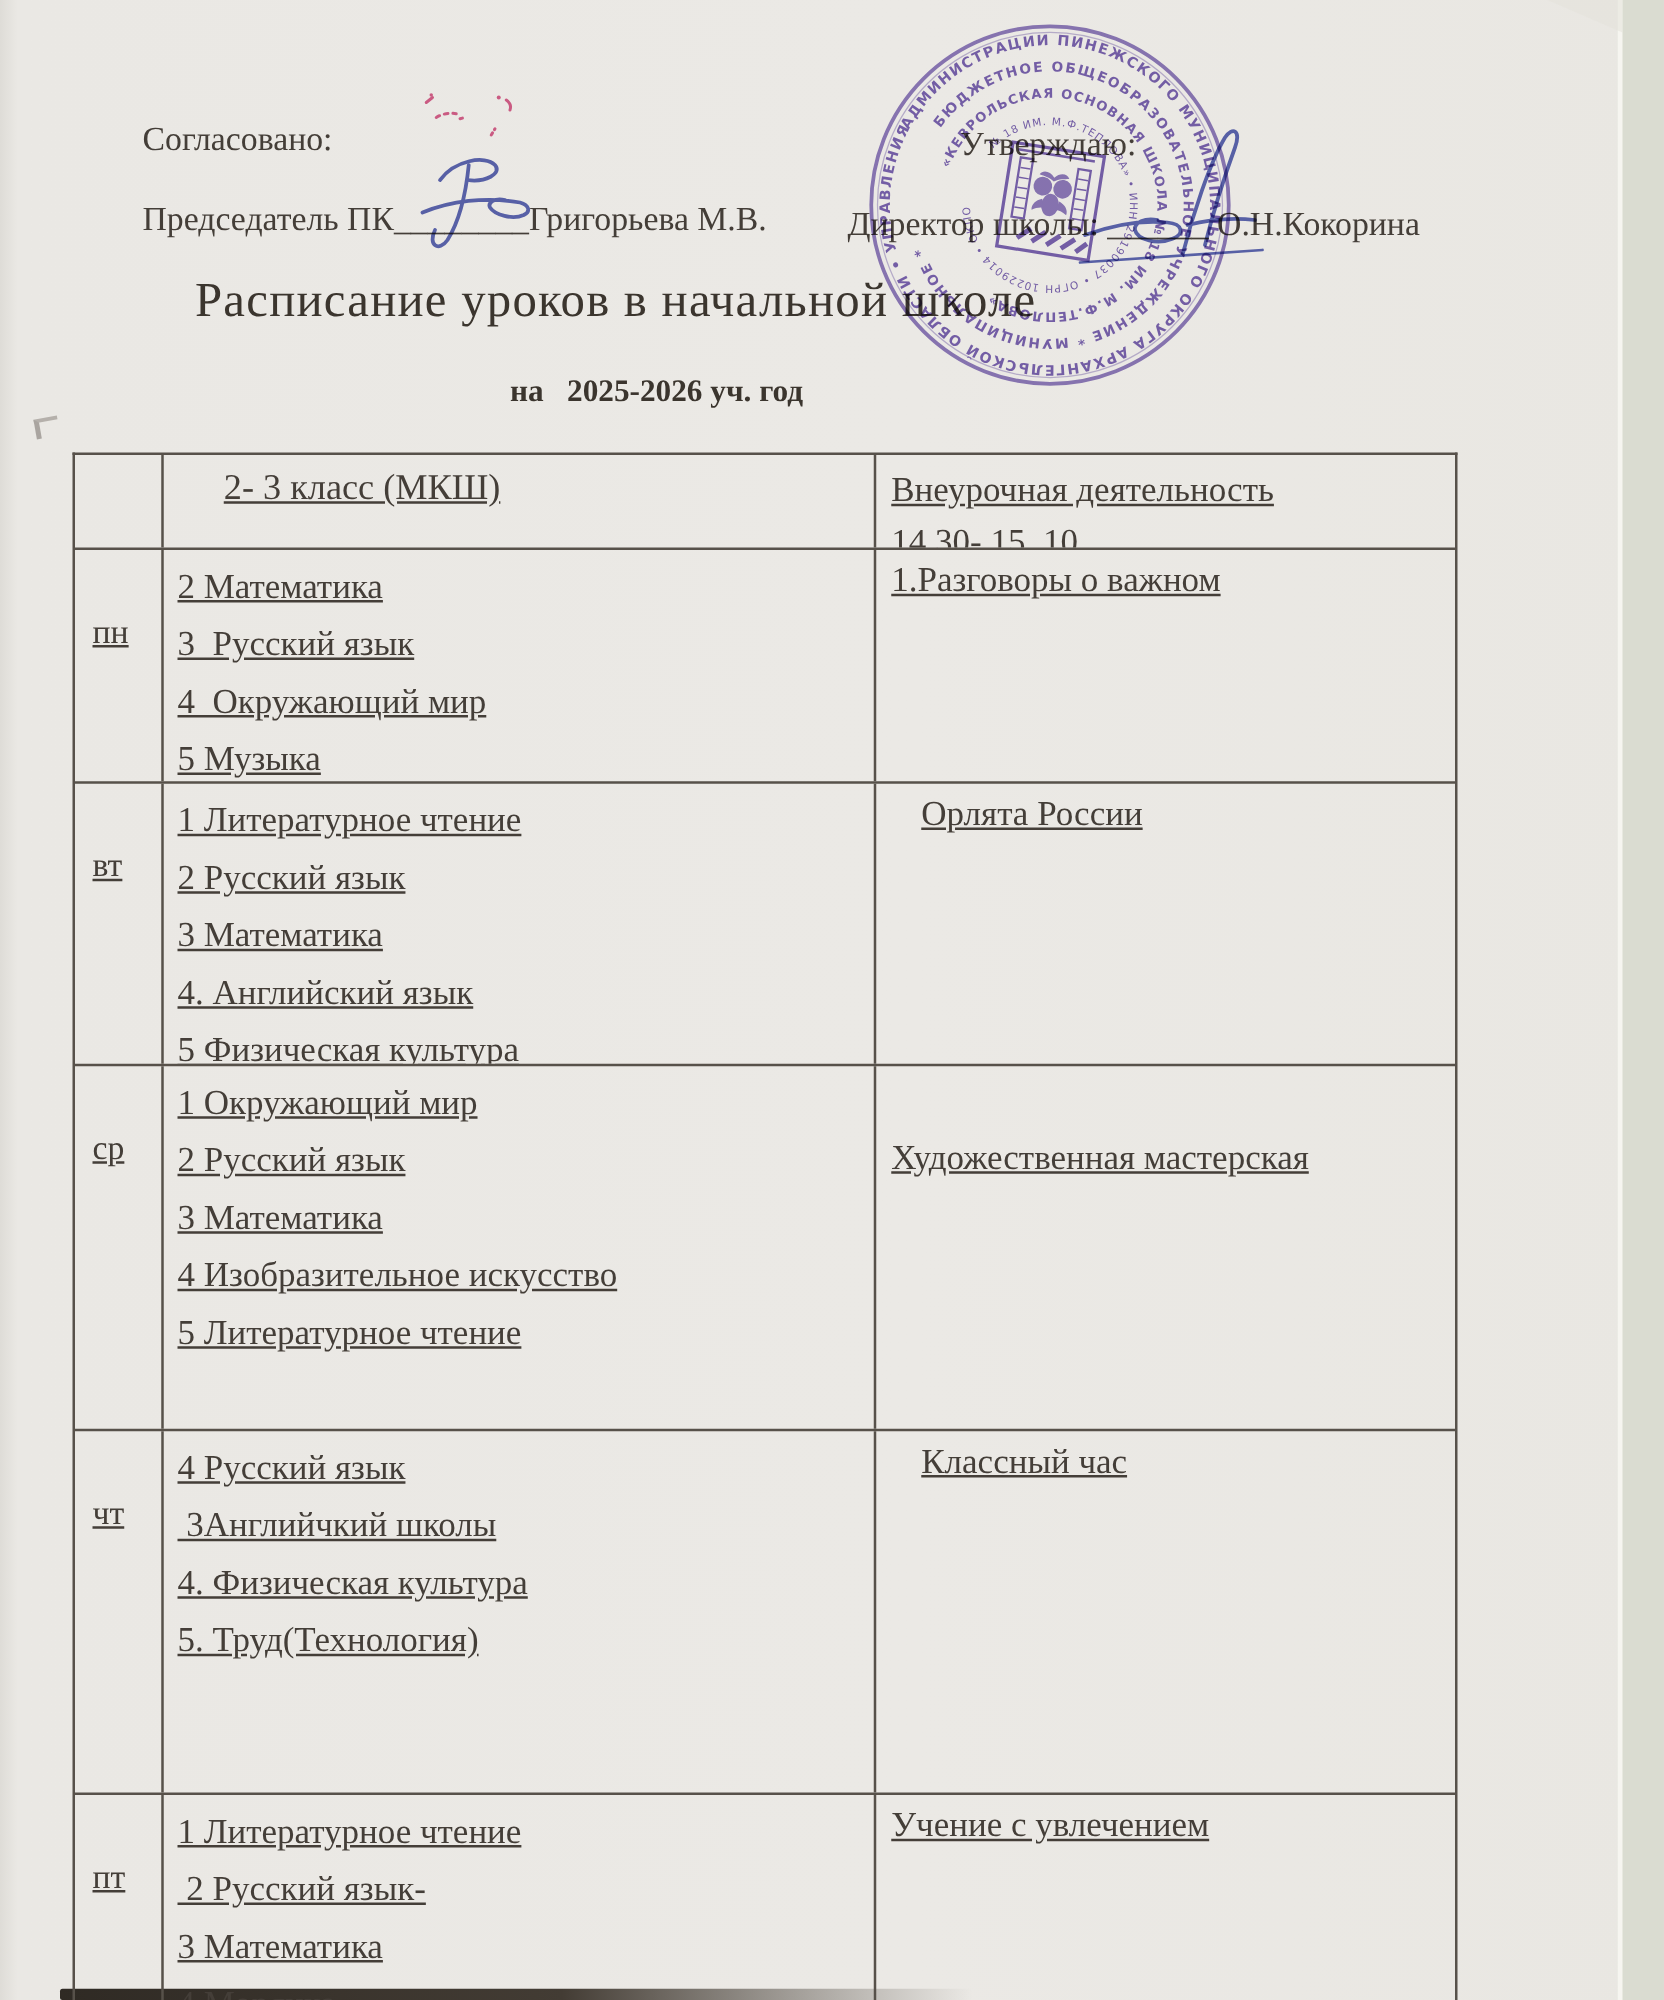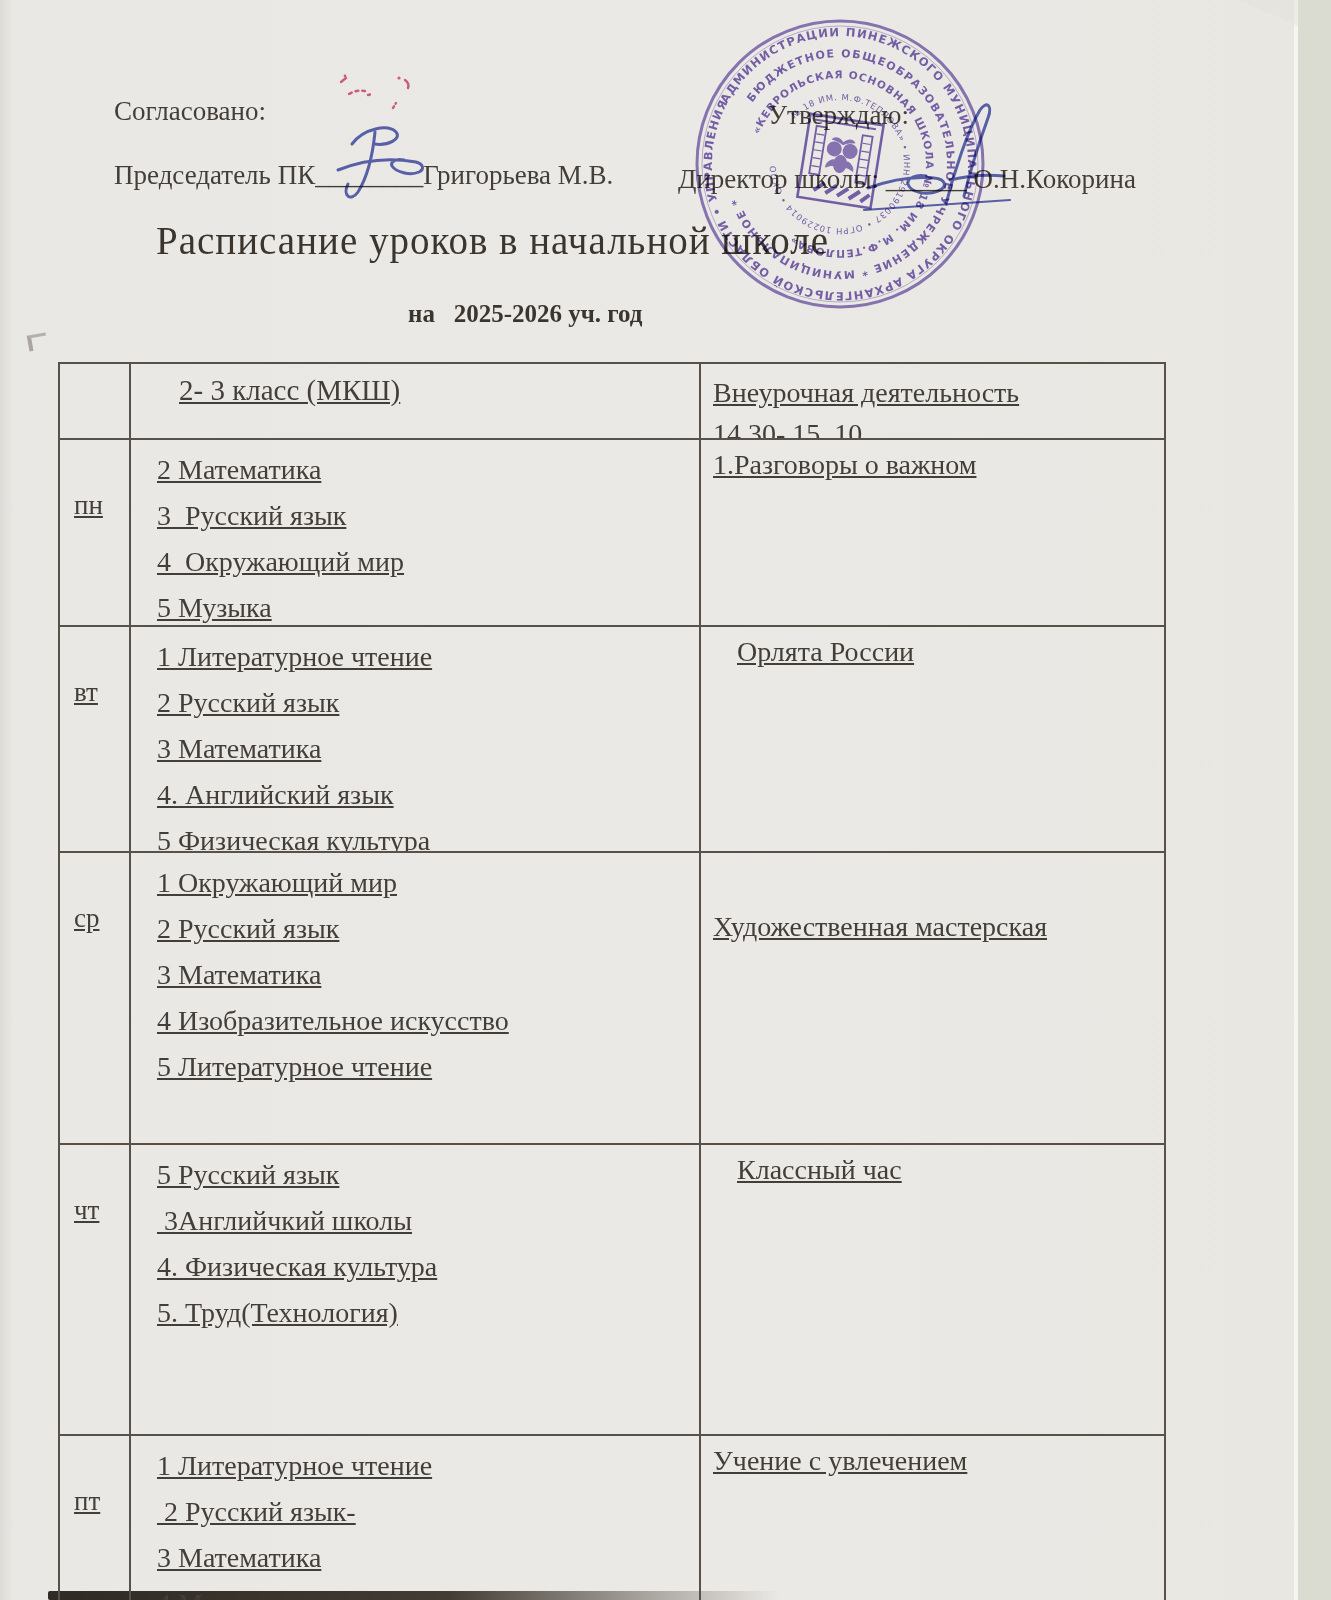--- a/index.html
+++ b/index.html
@@ -23,21 +23,21 @@
   .bottom-strip{position:absolute;left:48px;top:1591px;width:730px;height:9px;
     background:linear-gradient(90deg,#2f2a24 0%,#433c34 55%,rgba(67,60,52,0) 100%);border-radius:2px;}
   
   .schedule{position:absolute;left:58px;top:362px;width:1108px;box-sizing:border-box;
     border:2px solid #57514a;border-bottom:none;text-decoration:underline;}
   .row{display:grid;grid-template-columns:69px 570px 1fr;box-sizing:border-box;}
   .row + .row{border-top:2px solid #57514a;}
   .cell{box-sizing:border-box;overflow:hidden;}
   .cell + .cell{border-left:2px solid #57514a;}
   .day{font-size:27px;padding:26px 0 0 14px;margin-top:24px;}
-  .lessons{font-size:28px;padding:7px 0 0 26px;line-height:46px;}
+  .lessons{font-size:28px;padding:7px 0 0 11px;line-height:46px;}
   .lesson-line{white-space:pre;}
   .activity{font-size:28px;padding:9px 0 0 12px;}
   .activity.ind{padding-left:36px;}
   .activity.drop{padding-top:58px;}
   .hdr-class{font-size:29px;padding:10px 0 0 48px;}
   .hdr-activity{font-size:28px;padding:8px 0 0 12px;line-height:41px;}
   
   .ink{position:absolute;mix-blend-mode:multiply;}
 </style>
 </head>
@@ -181,21 +181,21 @@
         <div class="lesson-line">3 Математика</div>
         <div class="lesson-line">4 Изобразительное искусство</div>
         <div class="lesson-line">5 Литературное чтение</div>
       </div>
       <div class="cell activity drop">Художественная мастерская</div>
     </div>
 
     <div class="row" style="height:291px">
       <div class="cell day">чт</div>
       <div class="cell lessons">
-        <div class="lesson-line">5 Русский язык</div>
+        <div class="lesson-line">4 Русский язык</div>
         <div class="lesson-line"> 3Английчкий школы</div>
         <div class="lesson-line">4. Физическая культура</div>
         <div class="lesson-line">5. Труд(Технология)</div>
       </div>
       <div class="cell activity ind">Классный час</div>
     </div>
 
     <div class="row" style="height:232px">
       <div class="cell day">пт</div>
       <div class="cell lessons">

